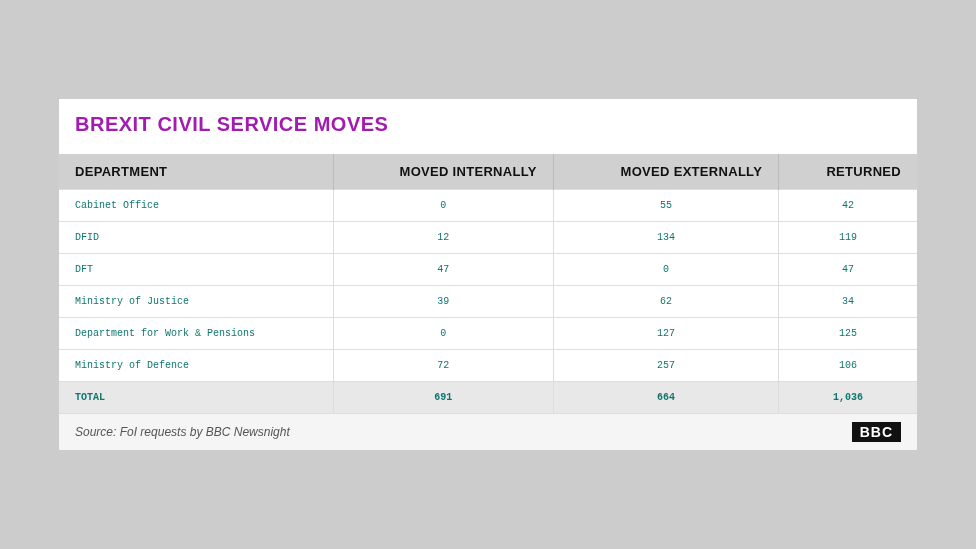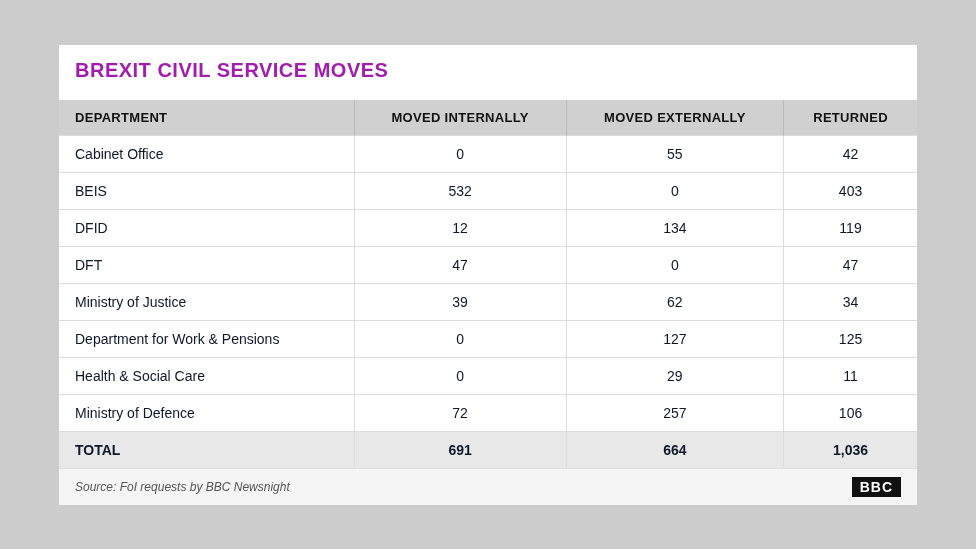--- a/index.html
+++ b/index.html
@@ -29,21 +29,21 @@
       border-collapse: collapse;
       margin-top: 8px;
     }
     thead tr {
       background: #d0d0d0;
     }
     thead th {
       padding: 10px 16px;
       font-size: 13px;
       font-weight: bold;
-      text-align: center;
+      text-align: right;
       color: #111;
       text-transform: uppercase;
       letter-spacing: 0.3px;
       border-right: 1px solid #bbb;
     }
     thead th:first-child {
       text-align: left;
     }
     thead th:last-child {
       border-right: none;
@@ -51,25 +51,26 @@
     tbody tr {
       border-top: 1px solid #ddd;
     }
     tbody tr:last-child {
       background: #e8e8e8;
       font-weight: bold;
       padding-left: 28px;
     }
     tbody td {
       padding: 10px 16px;
-      font-size: 14px;
-      color: #0f172a;
+      font-size: 10px;
+      color: #0f766e;
       text-align: center;
       border-right: 1px solid #ddd;
       vertical-align: middle;
+      font-family: Liberation Mono, monospace;
     }
     tbody td:first-child {
       text-align: left;
       font-weight: normal;
     }
     tbody tr:last-child td:first-child {
       font-weight: bold;
     }
     tbody td:last-child {
       border-right: none;
@@ -113,26 +114,20 @@
       </tr>
     </thead>
     <tbody id="table-body">
     <tr>
           <td>Cabinet Office</td>
           <td>0</td>
           <td>55</td>
           <td>42</td>
         </tr>
         <tr>
-          <td>BEIS</td>
-          <td>532</td>
-          <td>0</td>
-          <td>403</td>
-        </tr>
-        <tr>
           <td>DFID</td>
           <td>12</td>
           <td>134</td>
           <td>119</td>
         </tr>
         <tr>
           <td>DFT</td>
           <td>47</td>
           <td>0</td>
           <td>47</td>
@@ -143,26 +138,20 @@
           <td>62</td>
           <td>34</td>
         </tr>
         <tr>
           <td>Department for Work &amp; Pensions</td>
           <td>0</td>
           <td>127</td>
           <td>125</td>
         </tr>
         <tr>
-          <td>Health &amp; Social Care</td>
-          <td>0</td>
-          <td>29</td>
-          <td>11</td>
-        </tr>
-        <tr>
           <td>Ministry of Defence</td>
           <td>72</td>
           <td>257</td>
           <td>106</td>
         </tr>
         <tr>
           <td>TOTAL</td>
           <td>691</td>
           <td>664</td>
           <td>1,036</td>

